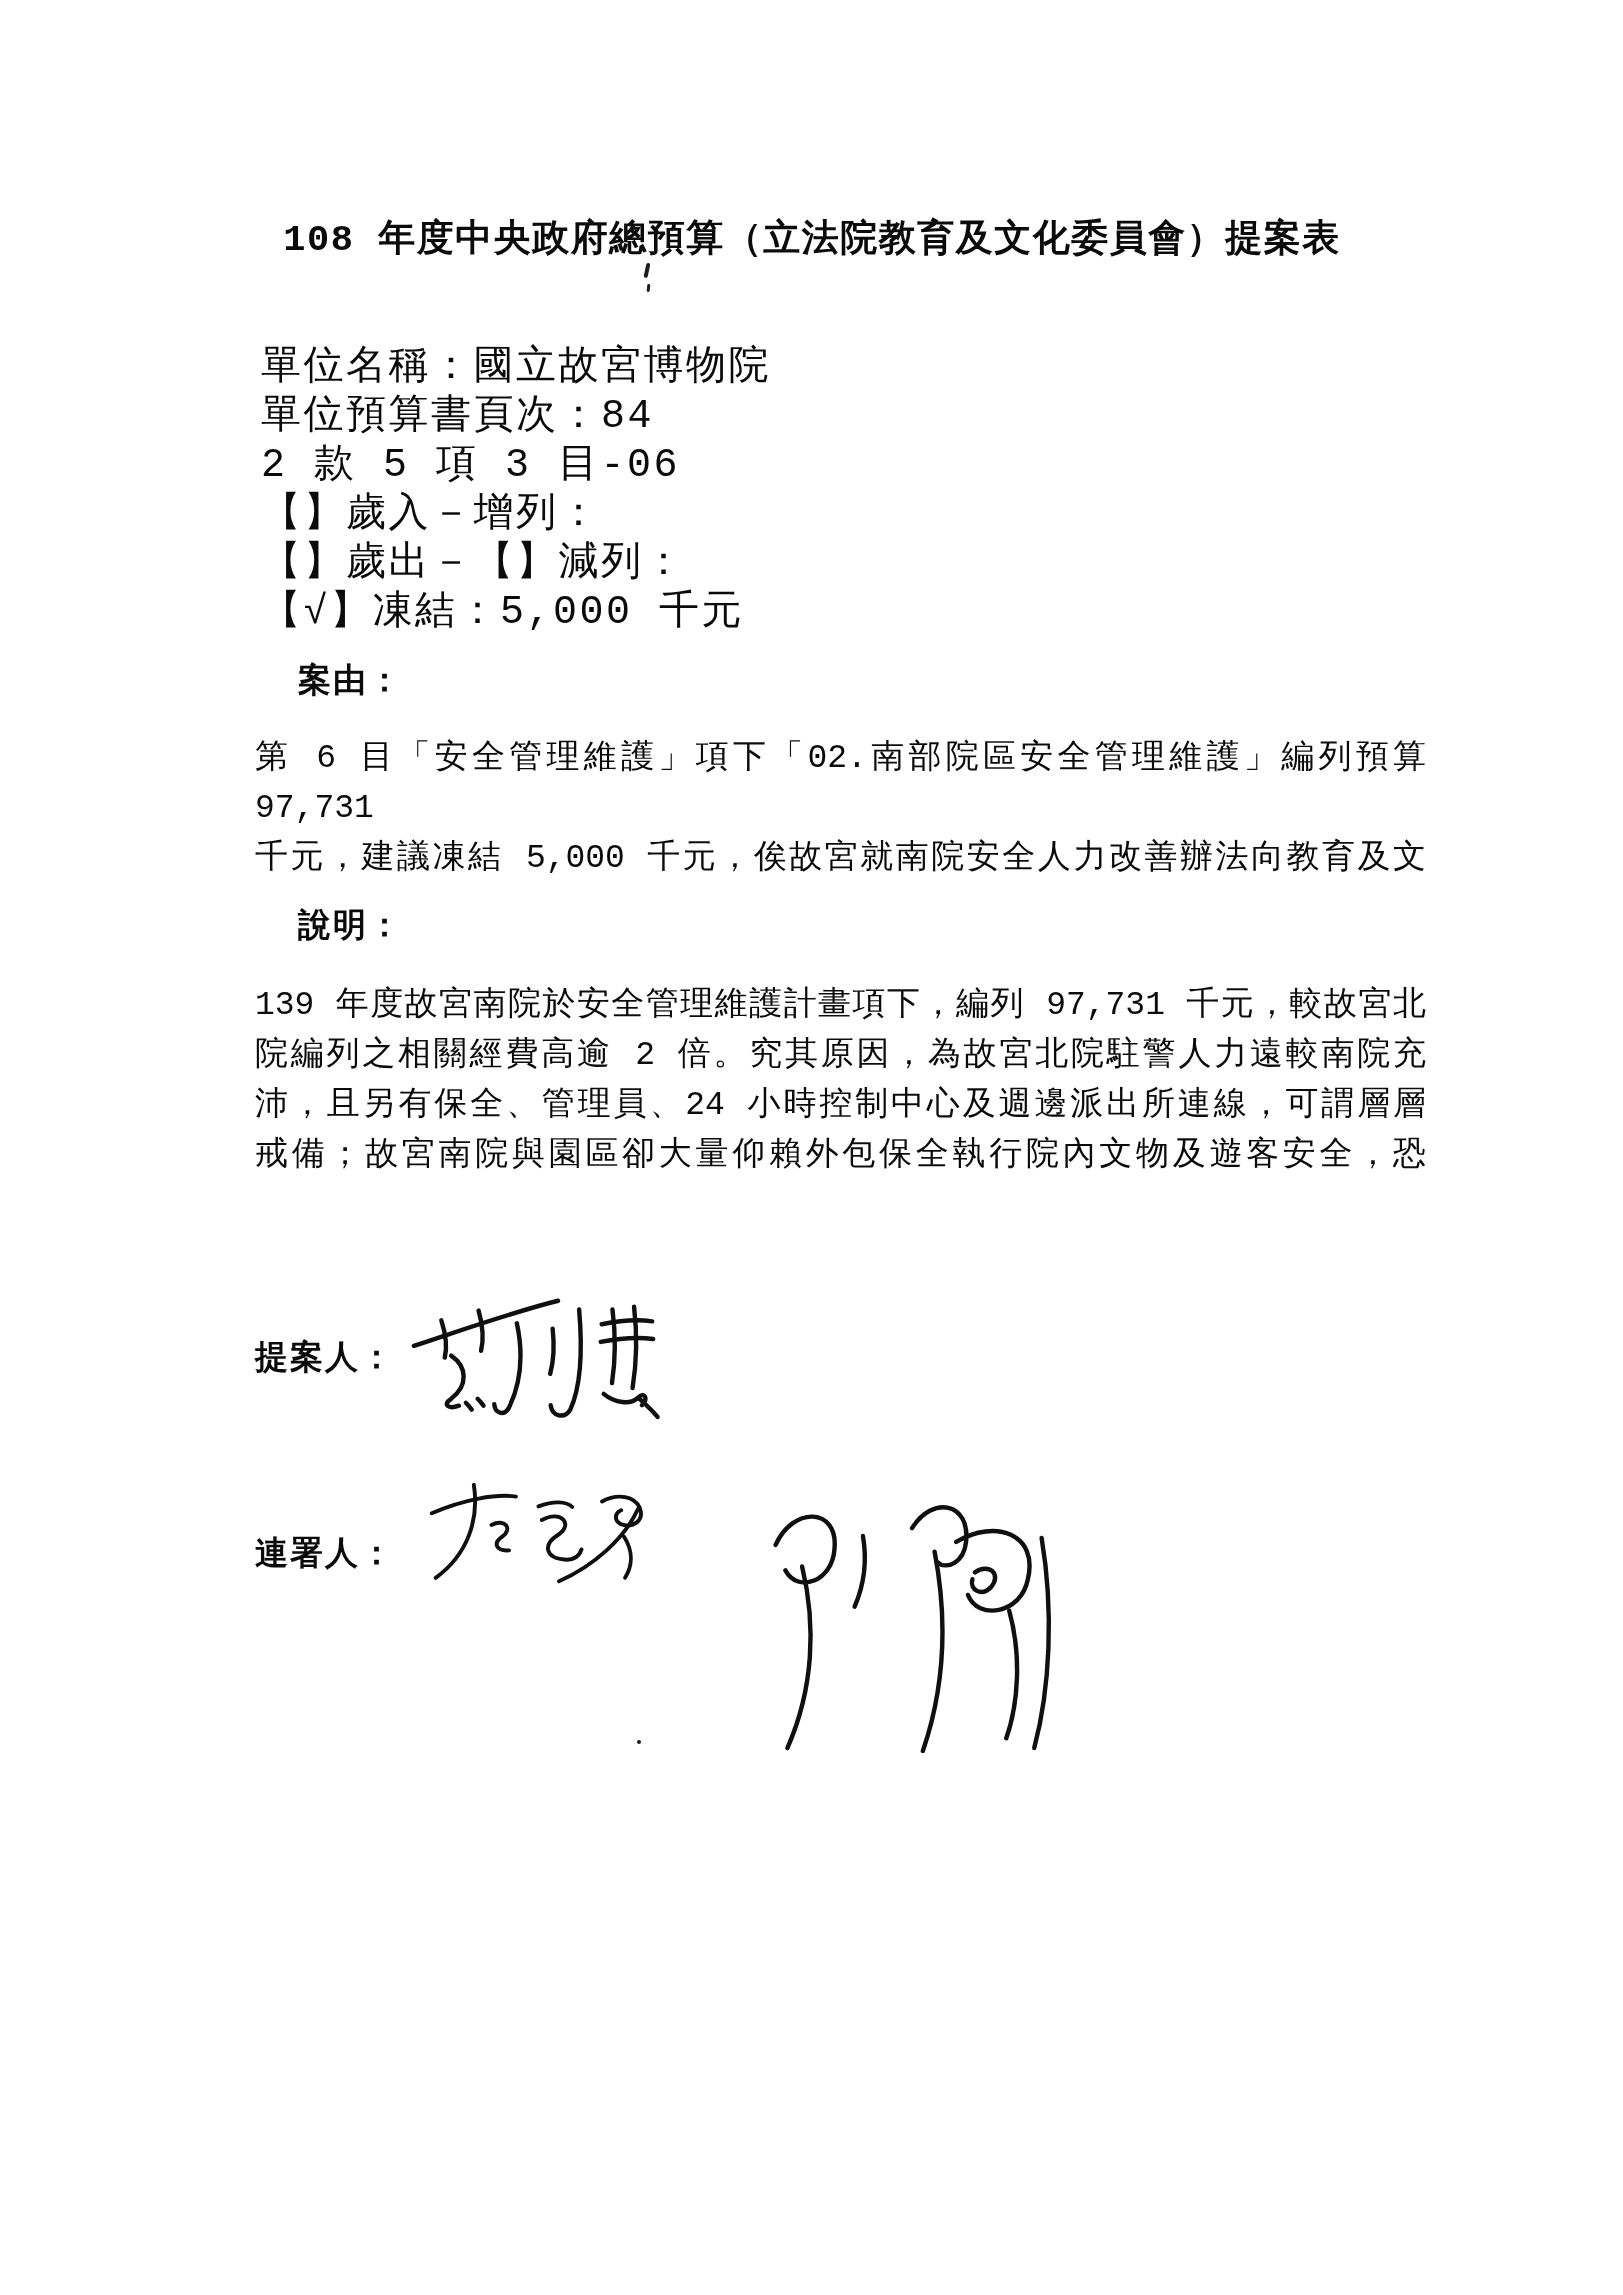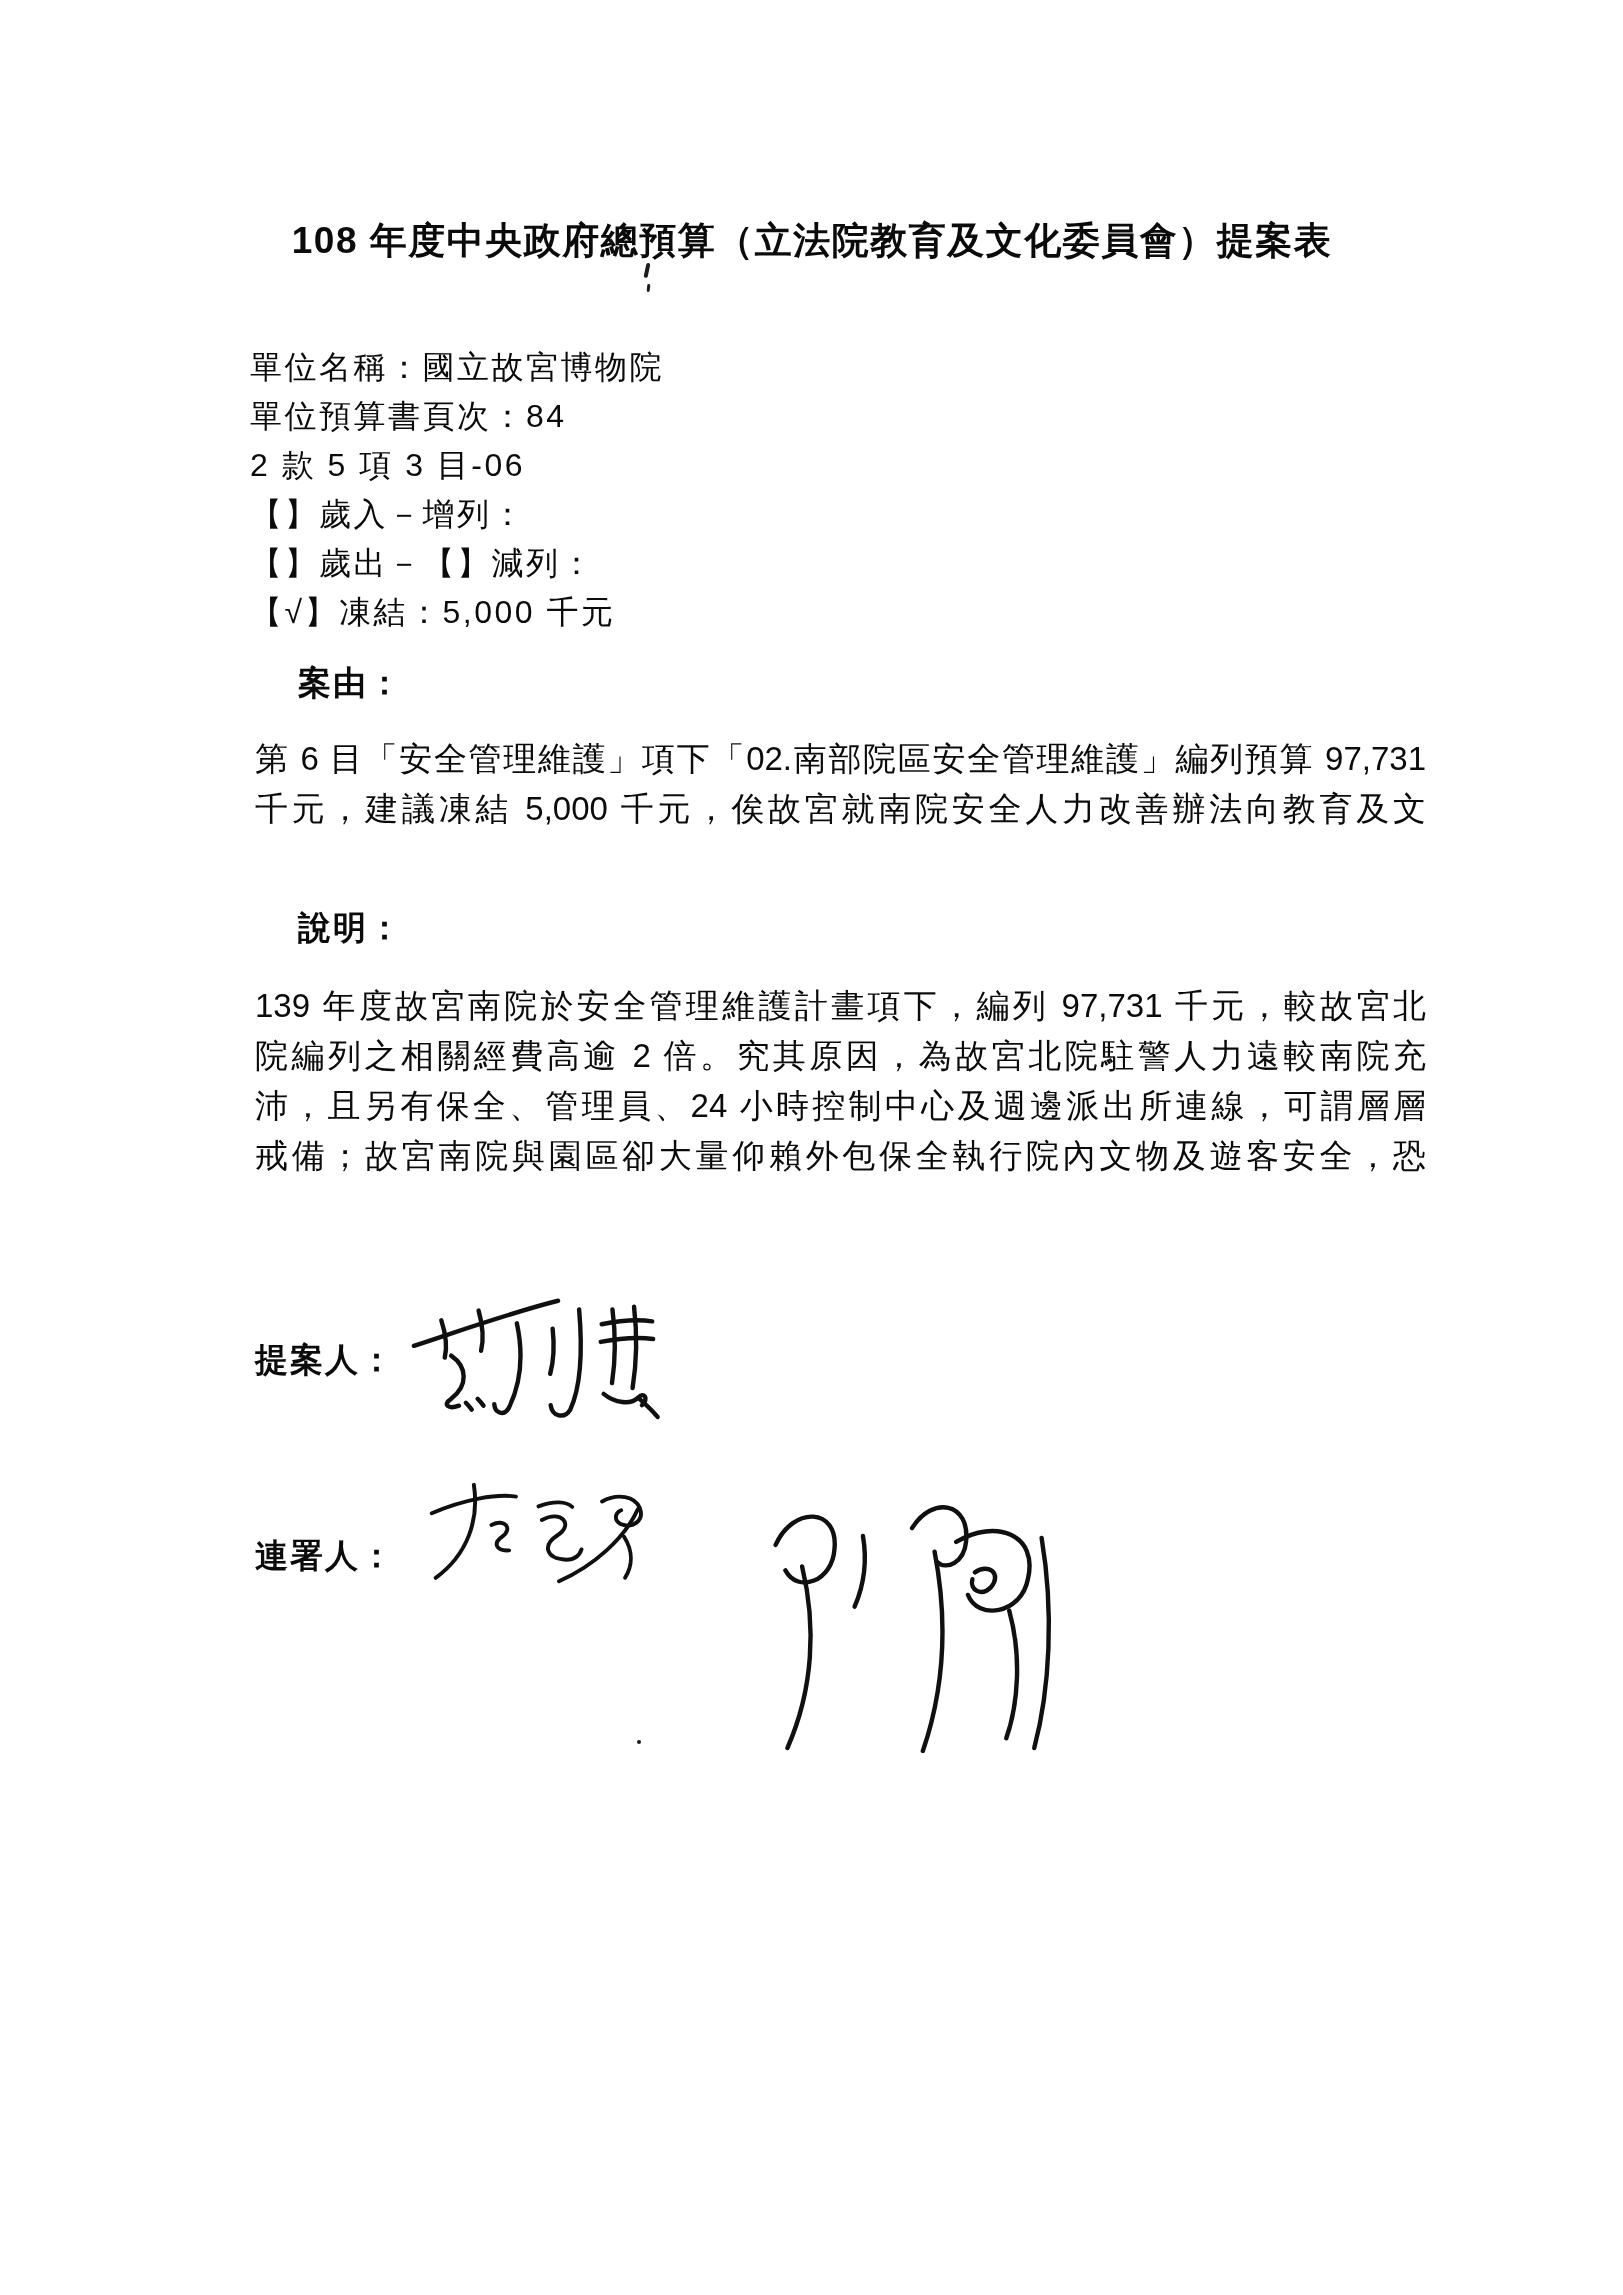--- a/index.html
+++ b/index.html
@@ -3,37 +3,37 @@
 <meta charset="utf-8">
 <title>108年度中央政府總預算提案表</title>
 <style>
   html,body{margin:0;padding:0;background:#ffffff;}
   .page{
     position:relative;
     width:1624px;
     height:1879px;
     background:#ffffff;
     overflow:hidden;
-    font-family:Liberation Sans, sans-serif;
+    font-family:Liberation Mono, monospace;
     color:#0b0b0b;
   }
   .title{
     position:absolute;
     top:222px; left:0; width:1624px;
     text-align:center;
     font-size:37px;
     font-weight:bold;
     letter-spacing:1.5px;
     line-height:1.0;
     white-space:nowrap;
   }
   .meta{
     position:absolute;
-    left:250px; top:343px; width:1177px;
-    font-size:32px;
+    left:261px; top:343px; width:1177px;
+    font-size:40px;
     line-height:49px;
     letter-spacing:2.5px;
     white-space:nowrap;
   }
   .heading{
     position:absolute;
     left:255px;
     font-size:33px;
     font-weight:bold;
     letter-spacing:2px;

